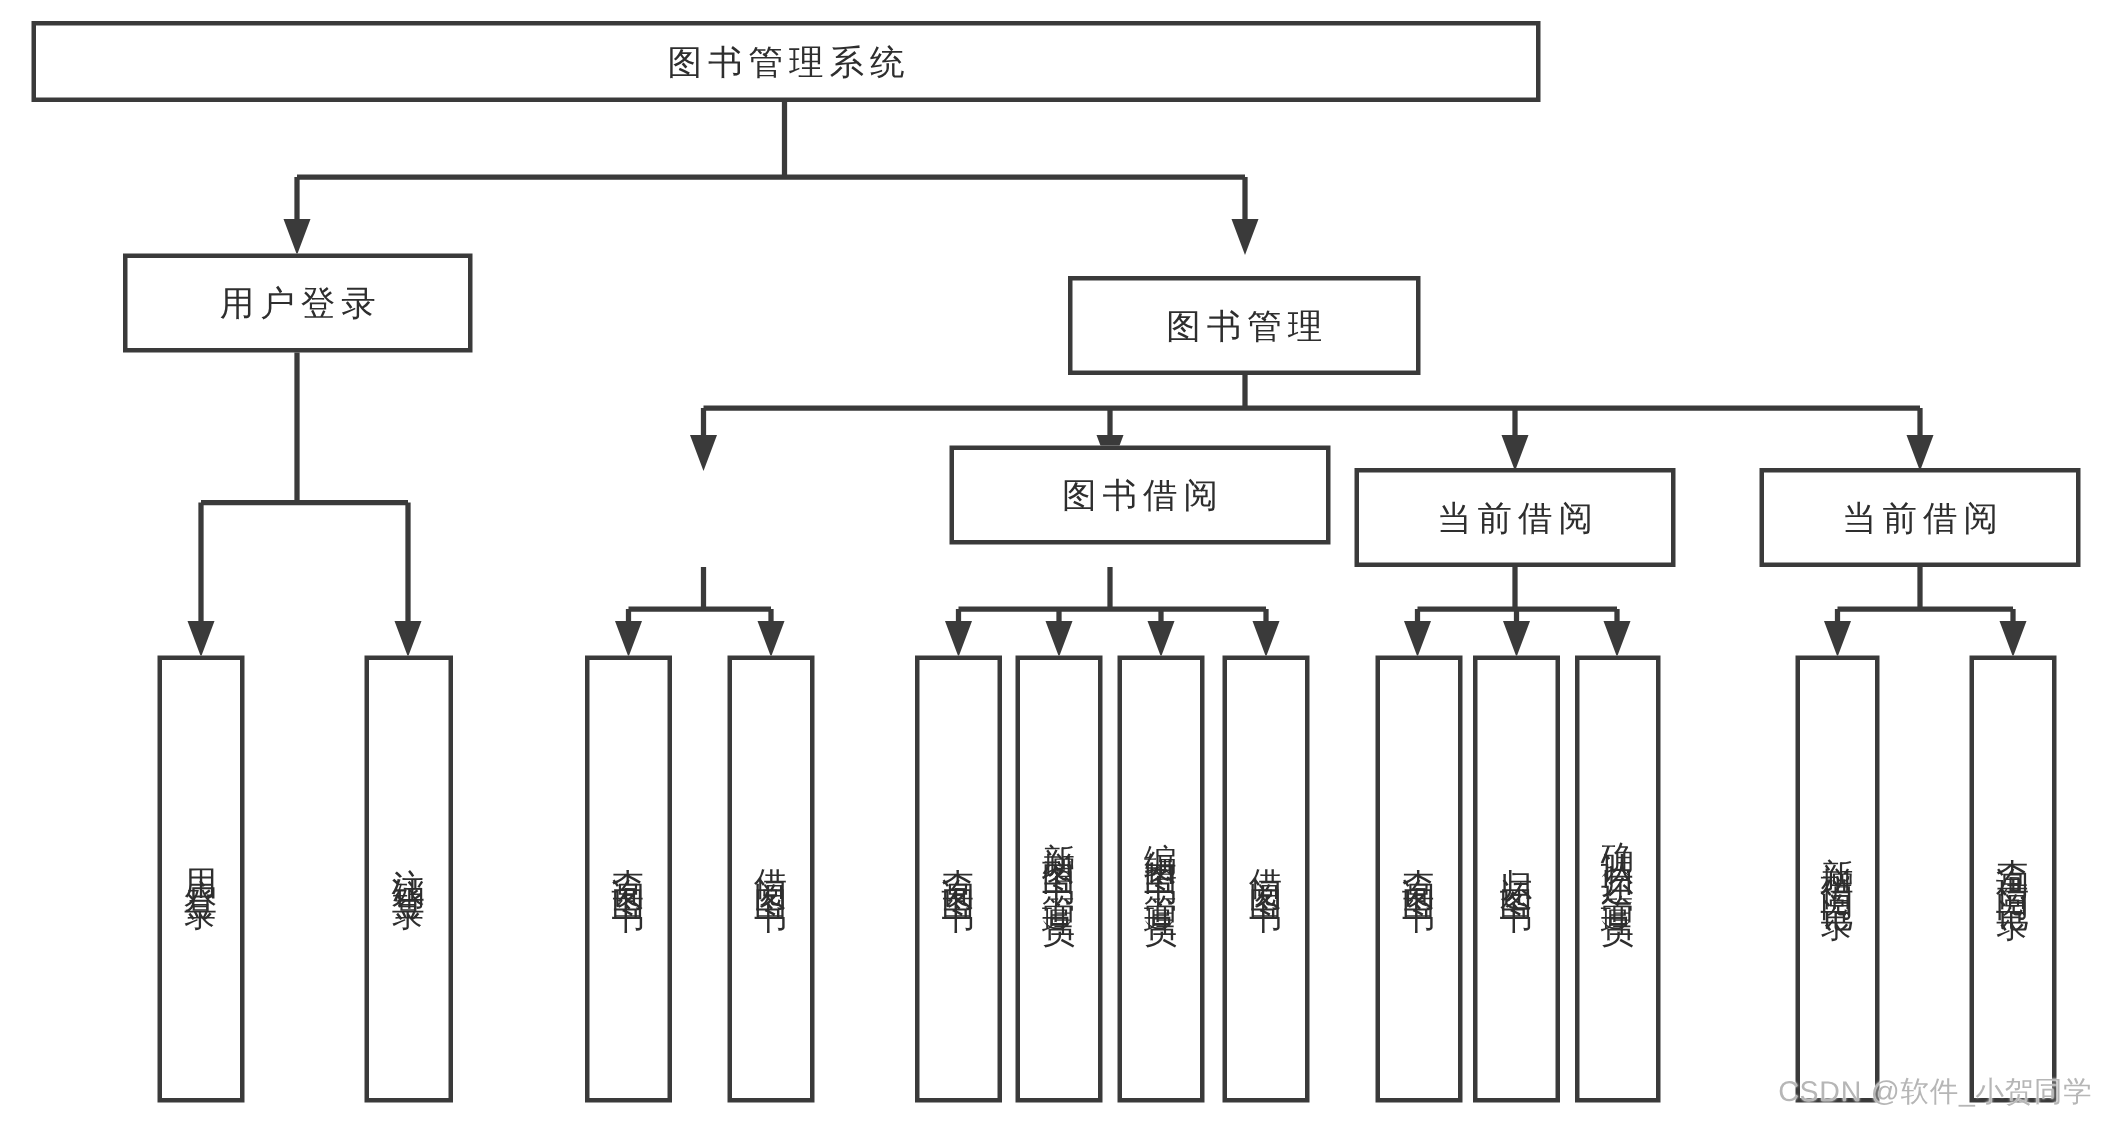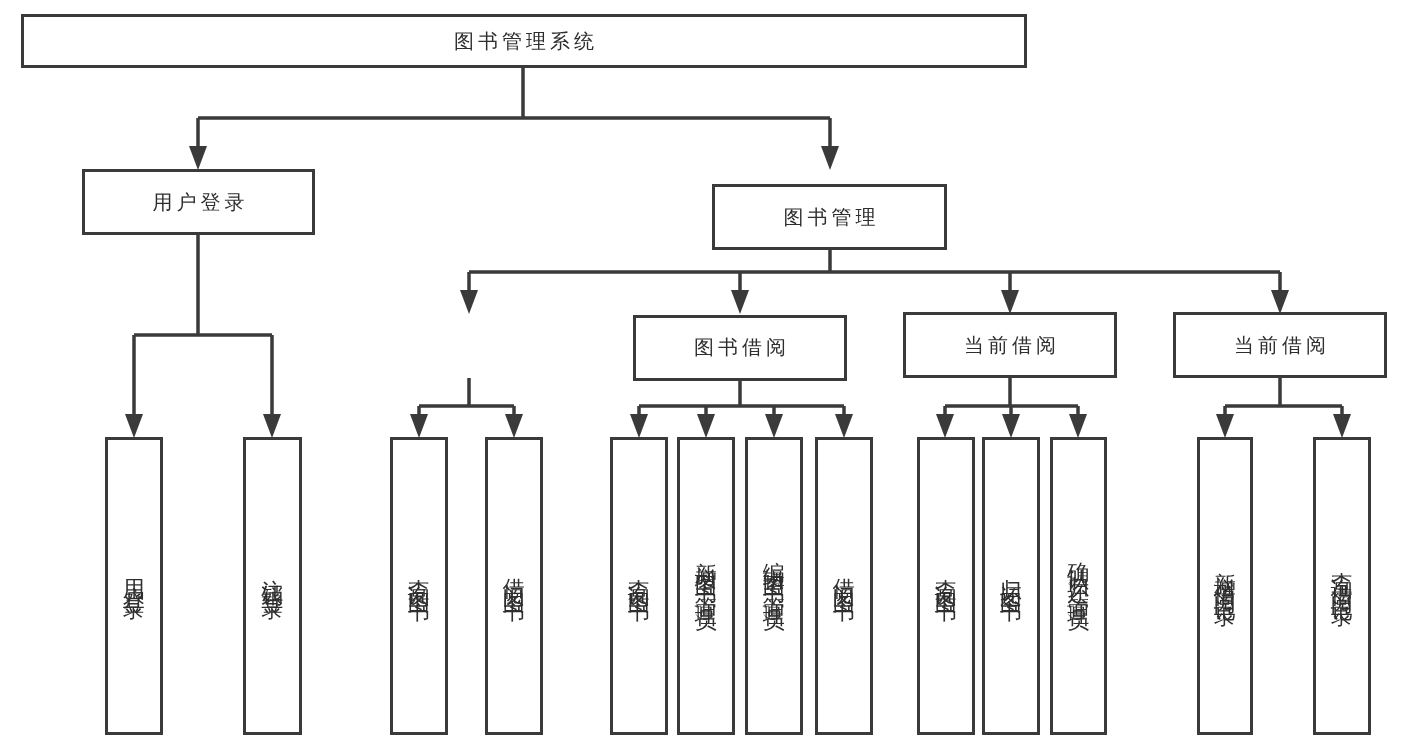--- a/index.html
+++ b/index.html
@@ -16,21 +16,21 @@
     position:absolute;
     box-sizing:border-box;
     border:3px solid #3a3a3a;
     background:#ffffff;
     display:flex;
     align-items:center;
     justify-content:center;
     line-height:1.15;
   }
   .box.h{
-    font-size:20px;
+    font-size:23px;
     letter-spacing:4px;
     text-indent:4px;
     white-space:nowrap;
   }
   .box.v{
     writing-mode:vertical-rl;
     text-orientation:mixed;
     font-size:22px;
     letter-spacing:7px;
     padding-bottom:22px;
@@ -81,21 +81,21 @@
       <polygon points="1216,414 1234,414 1225,438"></polygon>
       <polygon points="1333,414 1351,414 1342,438"></polygon>
     </g>
   </svg>
 
   <div class="box h" style="left:21px;top:14px;width:1006px;height:54px;">图书管理系统</div>
 
   <div class="box h" style="left:82px;top:169px;width:233px;height:66px;">用户登录</div>
   <div class="box h" style="left:712px;top:184px;width:235px;height:66px;">图书管理</div>
 
-  <div class="box h" style="left:633px;top:315px;width:214px;height:66px;font-family:Liberation Mono, monospace;">图书借阅</div>
+  <div class="box h" style="left:633px;top:297px;width:254px;height:66px;">图书借阅</div>
   <div class="box h" style="left:903px;top:312px;width:214px;height:66px;">当前借阅</div>
   <div class="box h" style="left:1173px;top:312px;width:214px;height:66px;">当前借阅</div>
 
   <div class="box v" style="left:105px;top:437px;width:58px;height:298px;">用户登录</div>
   <div class="box v" style="left:243px;top:437px;width:59px;height:298px;">注销登录</div>
 
   <div class="box v" style="left:390px;top:437px;width:58px;height:298px;">查询图书</div>
   <div class="box v" style="left:485px;top:437px;width:58px;height:298px;">借阅图书</div>
 
   <div class="box v" style="left:610px;top:437px;width:58px;height:298px;">查询图书</div>
@@ -103,14 +103,15 @@
   <div class="box v" style="left:745px;top:437px;width:58px;height:298px;">编辑图书（管理员）</div>
   <div class="box v" style="left:815px;top:437px;width:58px;height:298px;">借阅图书</div>
 
   <div class="box v" style="left:917px;top:437px;width:58px;height:298px;">查询图书</div>
   <div class="box v" style="left:982px;top:437px;width:58px;height:298px;">归还图书</div>
   <div class="box v" style="left:1050px;top:437px;width:57px;height:298px;">确认归还（管理员）</div>
 
   <div class="box v" style="left:1197px;top:437px;width:56px;height:298px;">新增借阅记录</div>
   <div class="box v" style="left:1313px;top:437px;width:58px;height:298px;">查询借阅记录</div>
 
+  <div class="watermark">CSDN @软件_小贺同学</div>
 
 </div>
 
 </body></html>

